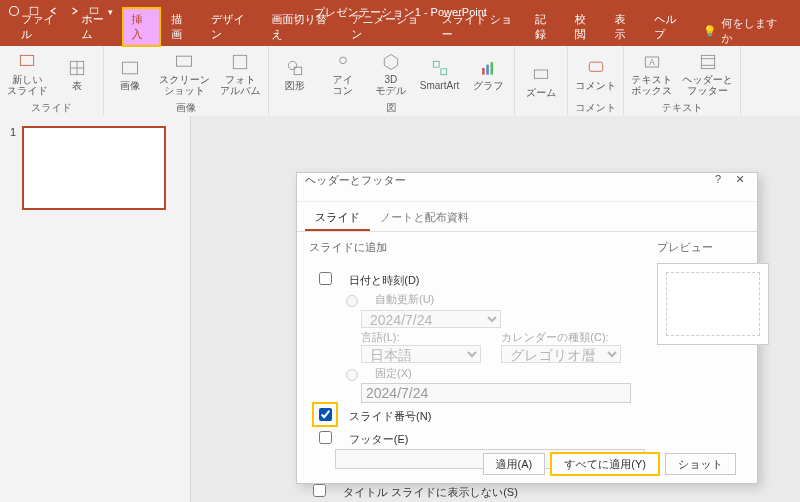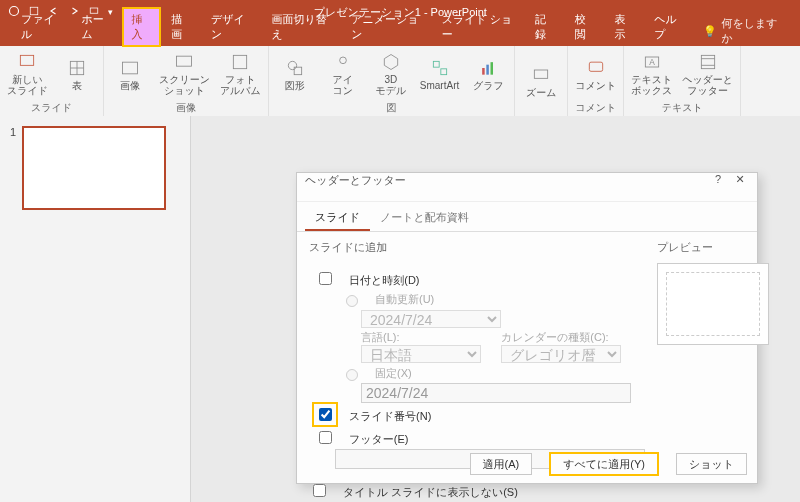--- a/index.html
+++ b/index.html
@@ -35,21 +35,21 @@
 .dlg-row{display:flex;align-items:flex-end;gap:14px;padding:2px 0 2px 6px;color:#aaa}
 .dlg-row.enabled{color:#333}
 .dlg-row input[type=checkbox]{width:13px;height:13px;accent-color:#0054b3}
 .dlg-row input[type=radio]{width:12px;height:12px}
 .dlg-sub{padding-left:26px}
 .dlg-field{display:flex;align-items:center;gap:6px;padding:1px 0}
 .dlg-select,.dlg-input{height:18px;border:1px solid #d0d0d0;background:#f8f8f8;font-size:14px;padding:0 4px;color:#999}
 .dlg-preview{width:110px}
 .dlg-preview-box{width:110px;height:80px;border:1px solid #ccc;background:#fff;position:relative}
 .dlg-preview-box::after{content:"";position:absolute;inset:8px;border:1px dashed #ccc}
-.dlg-buttons{position:absolute;bottom:8px;right:10px;display:flex;gap:18px}
+.dlg-buttons{position:absolute;bottom:8px;right:21px;display:flex;gap:6px}
 .dlg-btn{height:22px;padding:0 12px;border:1px solid #c8c8c8;background:#fdfdfd;font-size:11px;cursor:pointer;color:#333}
 .dlg-btn.hl{outline:2px solid #ffc000;outline-offset:-1px}
 .hl-cb{outline:2px solid #ffc000;outline-offset:1px;display:inline-flex}
 </style>
 </head>
 <body>
 
 <div class="titlebar">
   <div class="qat">
     <span><svg viewBox="0 0 16 16">

